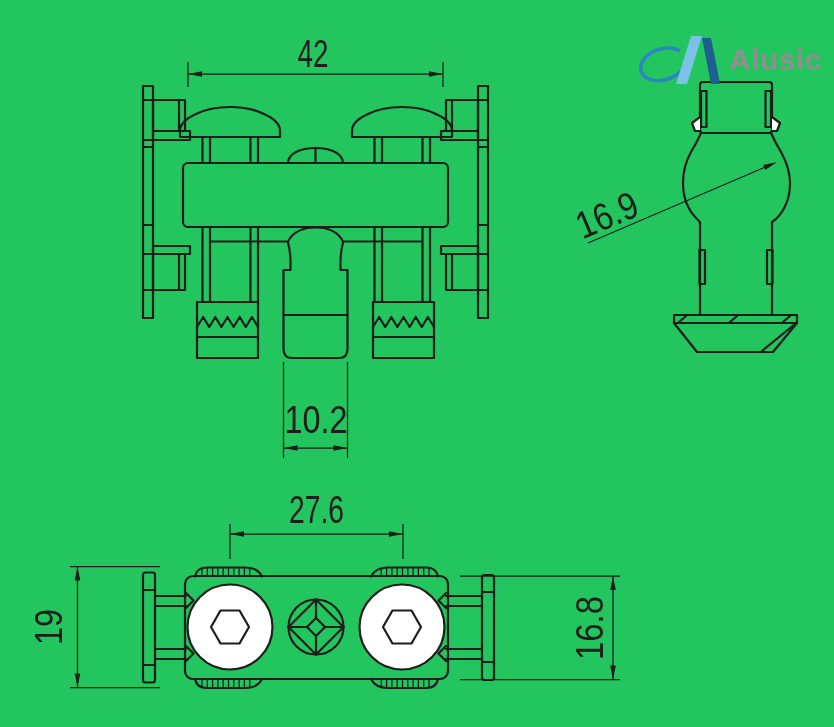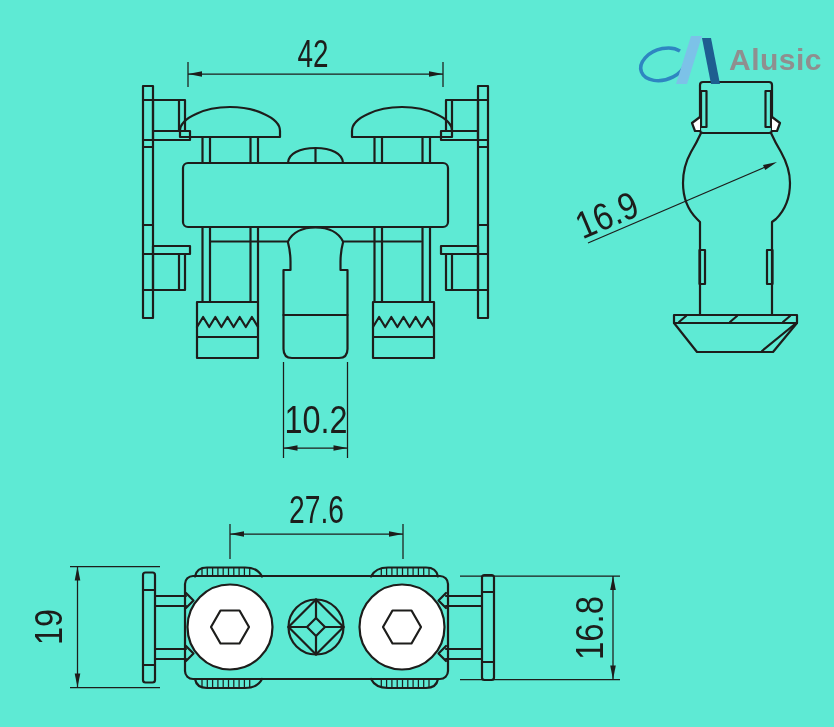--- a/index.html
+++ b/index.html
@@ -1,16 +1,16 @@
 <!DOCTYPE html>
 <html><head>
 <meta charset="utf-8">
 <style>
   html,body{margin:0;padding:0;background:#ffffff;}
-  .stage{position:relative;width:834px;height:727px;background:#5eead4;overflow:hidden;}
+  .stage{position:relative;width:834px;height:727px;background:#22c55e;overflow:hidden;}
   svg{display:block;}
   .geo{fill:none;stroke:#1d1d1b;stroke-width:2.2;stroke-linejoin:round;stroke-linecap:round;}
   .geoF{fill:#ffffff;stroke:#1d1d1b;stroke-width:2.2;stroke-linejoin:round;stroke-linecap:round;}
   .thin{fill:none;stroke:#1d1d1b;stroke-width:1.25;stroke-linecap:butt;}
   .ah{fill:#1d1d1b;stroke:none;}
   .dimtxt{font-family:"Liberation Sans",sans-serif;font-size:38px;fill:#1d1d1b;}
   .logotxt{font-family:"Liberation Sans",sans-serif;font-size:30px;font-weight:bold;letter-spacing:0.5px;}
 </style>
 </head>
 <body>

